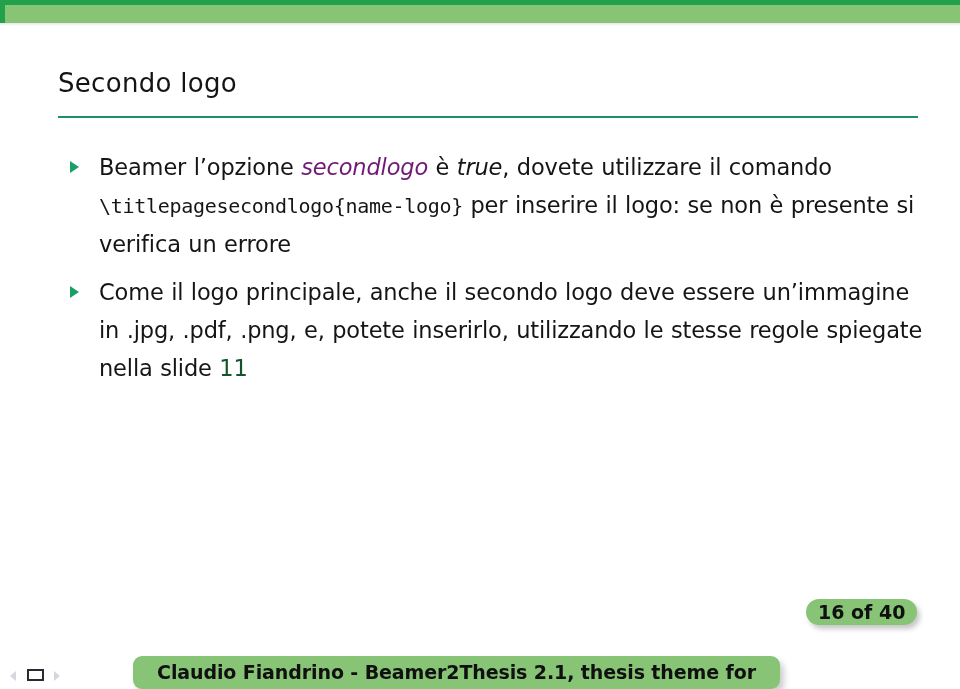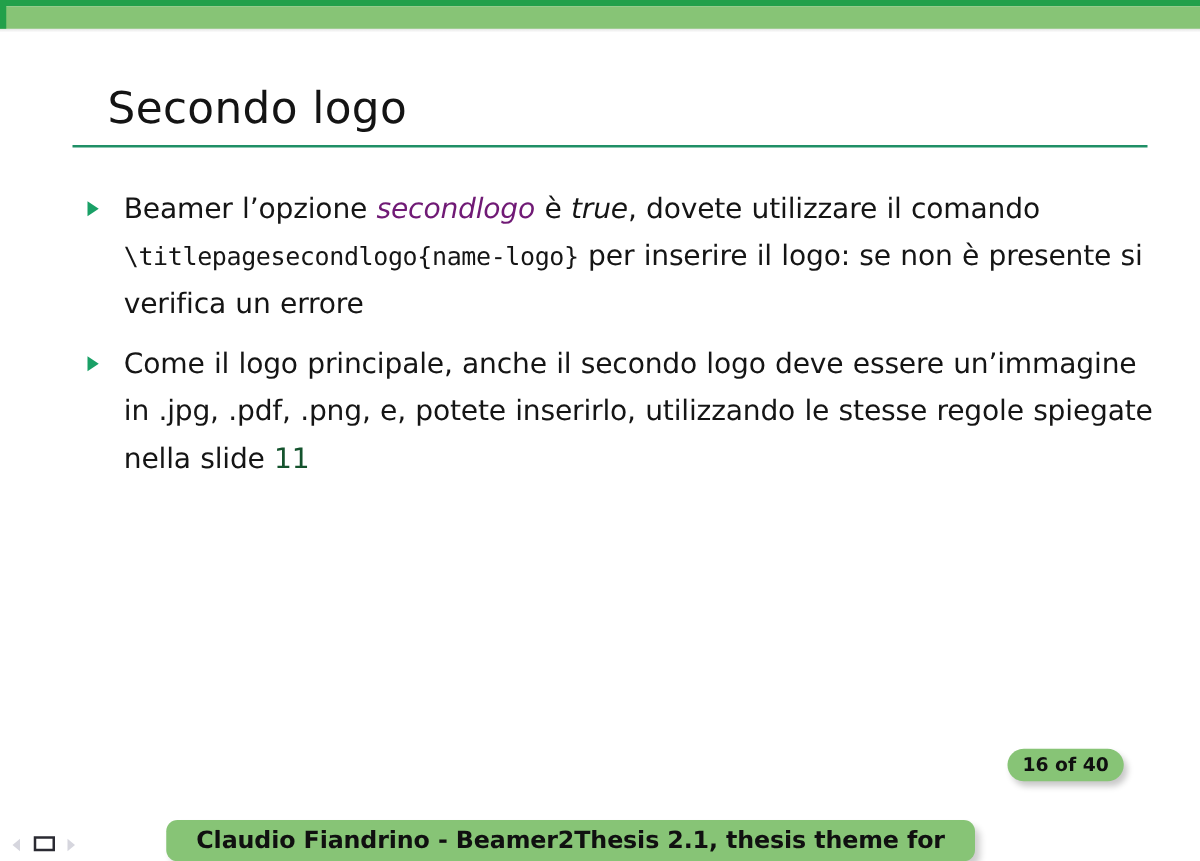--- a/index.html
+++ b/index.html
@@ -51,27 +51,26 @@
     background: #22a04a;
   }
 
   
   .frametitle {
     position: absolute;
     left: 58px;
     top: 70px;
     width: 860px;
     font-family: "DejaVu Sans", sans-serif;
-    font-size: 35px;
+    font-size: 26px;
     font-weight: 400;
     letter-spacing: 0.3px;
     color: #141414;
     line-height: 1.0;
     white-space: nowrap;
-    margin-left: 28px;
   }
   .title-rule {
     position: absolute;
     left: 58px;
     top: 116px;
     width: 860px;
     height: 2px;
     background: #1f8f66;
   }
 
@@ -125,21 +124,21 @@
     top: 599px;
     height: 26px;
     min-width: 76px;
     padding: 0 12px;
     box-sizing: border-box;
     background: #87c476;
     border-radius: 13px;
     color: #101010;
     font-family: "DejaVu Sans", sans-serif;
     font-weight: bold;
-    font-size: 15px;
+    font-size: 19px;
     line-height: 26px;
     text-align: right;
     box-shadow: 3px 4px 5px rgba(0,0,0,0.22);
   }
   .footbar {
     position: absolute;
     left: 133px;
     top: 632px;
     width: 647px;
     height: 33px;

